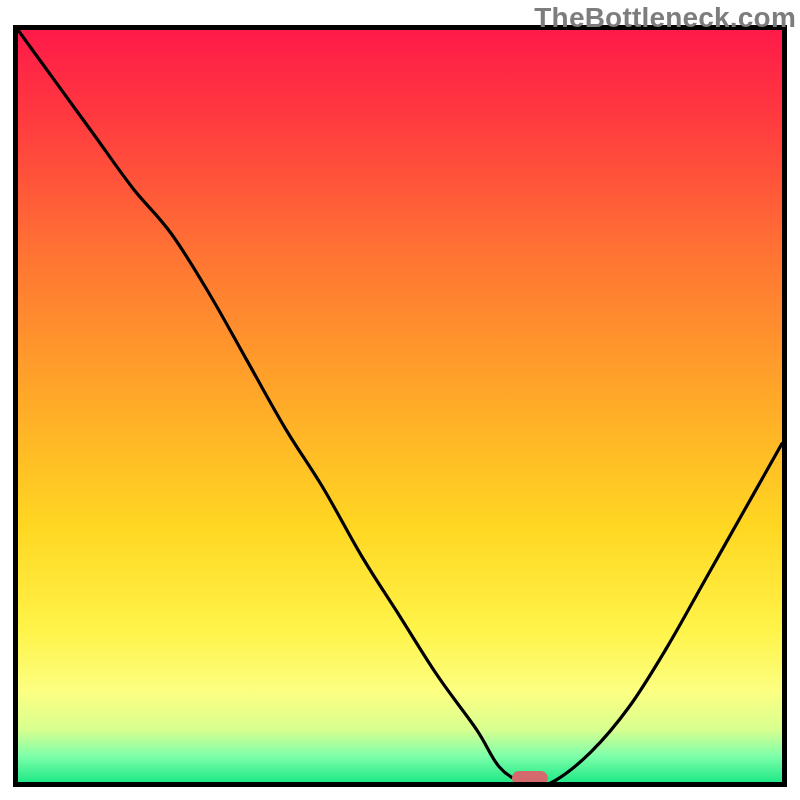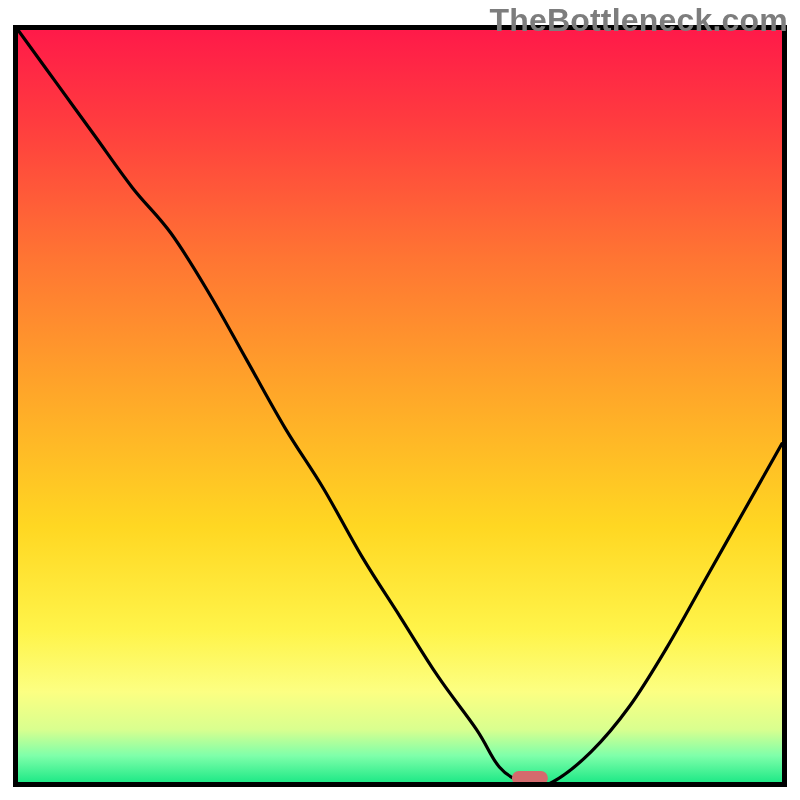--- a/index.html
+++ b/index.html
@@ -12,22 +12,22 @@
     overflow: hidden;
   }
   .frame {
     position: relative;
     width: 800px;
     height: 800px;
   }
   .watermark {
     position: absolute;
     top: 2px;
-    right: 12px;
-    font-size: 32px;
+    right: 4px;
+    font-size: 28px;
     font-weight: 600;
     color: #7d7d7d;
     letter-spacing: 0.2px;
     z-index: 5;
     user-select: none;
   }
   svg.plot {
     position: absolute;
     left: 0;
     top: 0;

